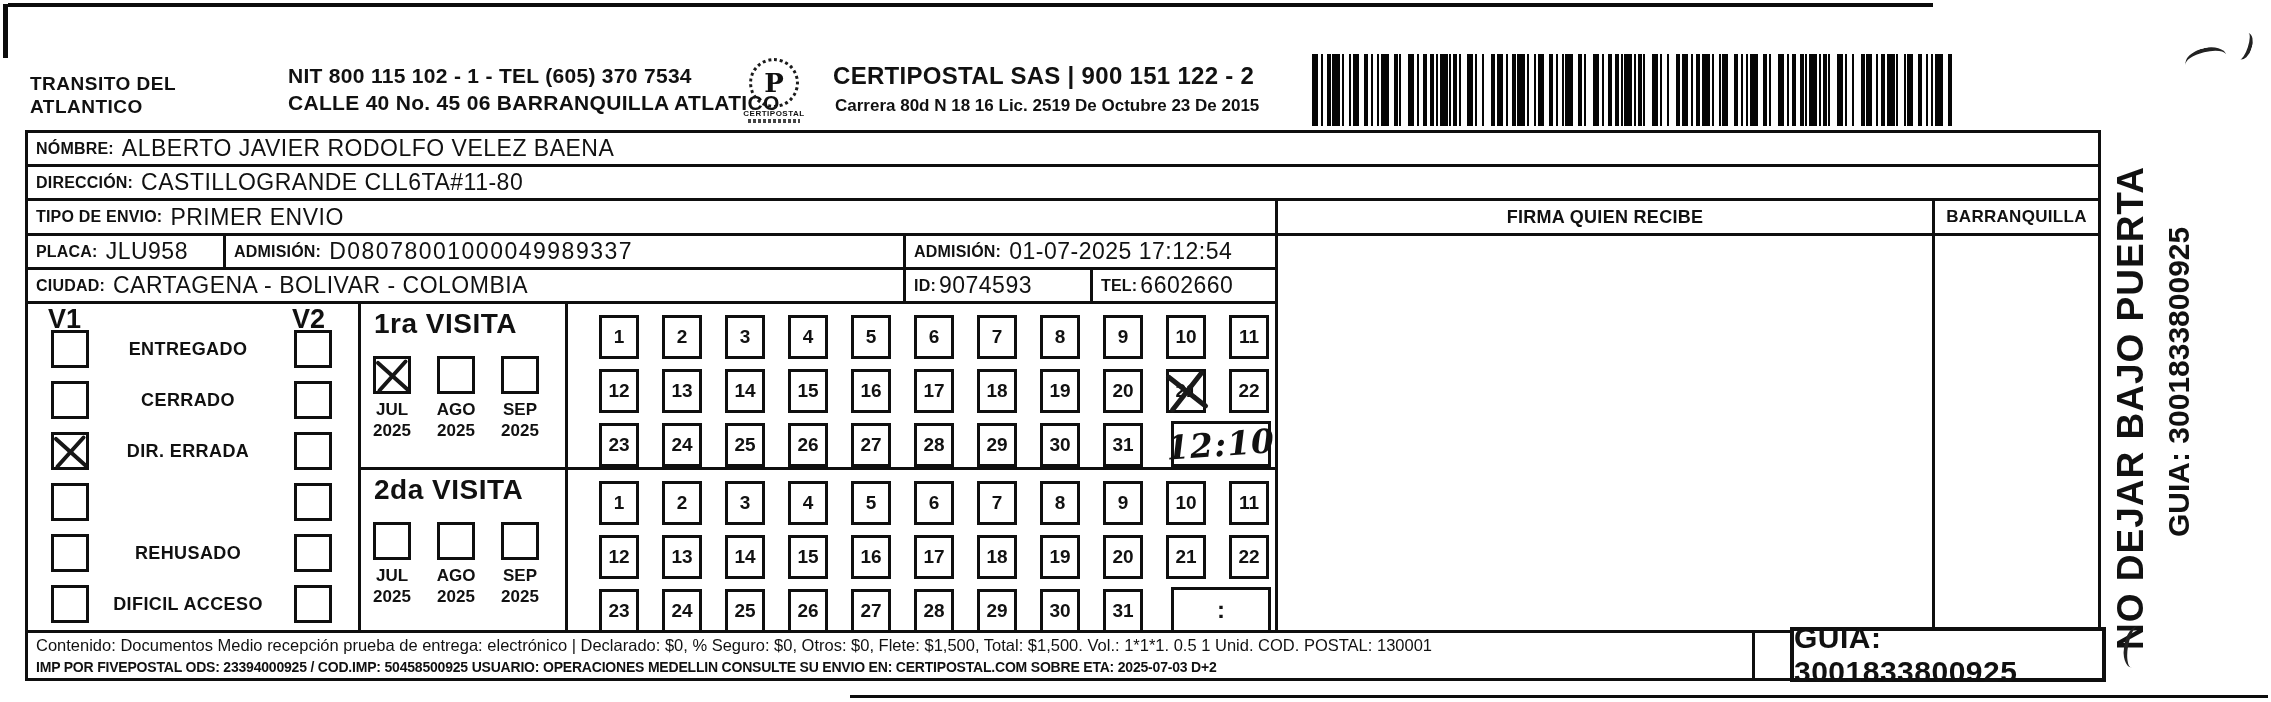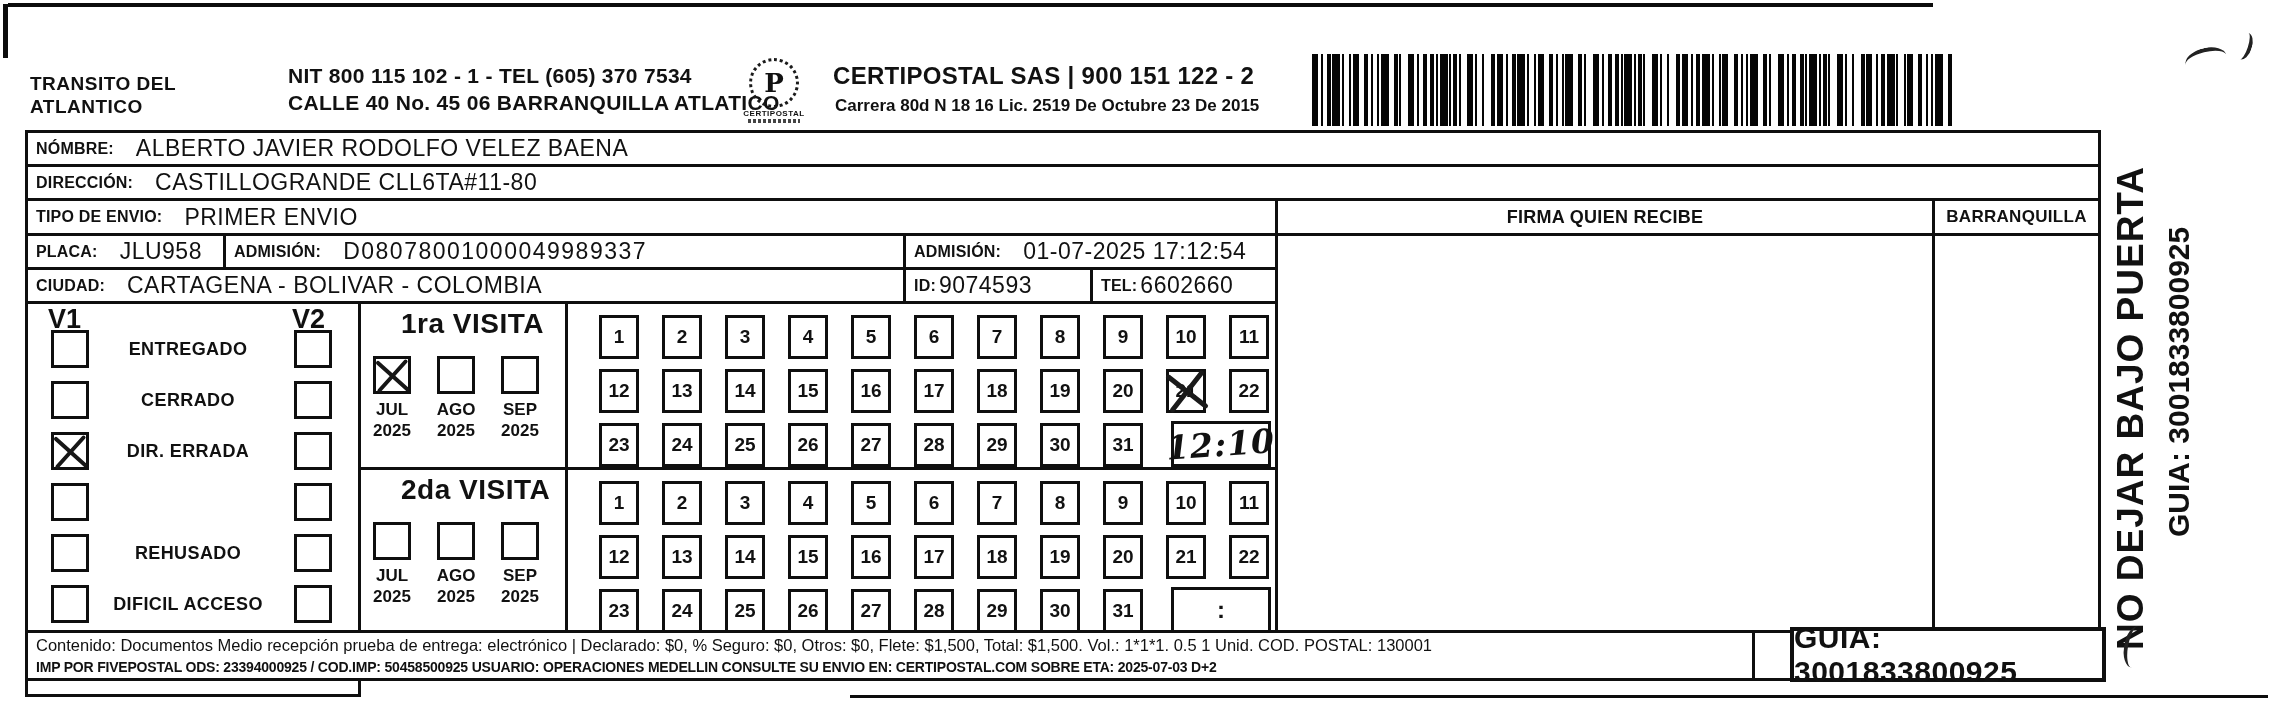--- a/index.html
+++ b/index.html
@@ -13,34 +13,34 @@
   .logo-circle{width:44px;height:44px;margin:0 auto;border:3px dotted #1a1a1a;border-radius:50%;
                display:flex;align-items:center;justify-content:center;font-weight:bold;font-size:26px;
                font-family:"DejaVu Serif",serif;}
   .logo-cap{font-size:8px;font-weight:bold;letter-spacing:.5px;margin-top:1px;}
   .logo-sub{height:4px;width:52px;margin:1px auto 0;background:repeating-linear-gradient(90deg,#444 0 3px,#fff 3px 5px);}
   .operator{position:absolute;left:833px;top:62px;font-size:24px;font-weight:bold;letter-spacing:.3px;}
   .operator2{position:absolute;left:835px;top:96px;font-size:17px;font-weight:bold;}
   .barcode{position:absolute;left:1312px;top:54px;width:644px;height:72px;overflow:hidden;white-space:nowrap;}
   
   .cell{position:absolute;border:3px solid #0f0f0f;box-sizing:border-box;background:#fff;}
-  .field{display:flex;align-items:center;gap:22px;padding-left:8px;overflow:hidden;}
+  .field{display:flex;align-items:center;gap:8px;padding-left:8px;overflow:hidden;}
   .lab{font-weight:bold;font-size:16px;letter-spacing:.2px;white-space:nowrap;}
   .val{font-size:23px;letter-spacing:.5px;white-space:nowrap;}
   .hdr{display:flex;align-items:center;justify-content:center;font-weight:bold;font-size:18px;letter-spacing:.3px;}
   
   .vhead{position:absolute;font-size:27px;font-weight:bold;}
   .check{position:absolute;width:38px;height:38px;border:3px solid #0f0f0f;box-sizing:border-box;background:#fff;}
   .xmark::before,.xmark::after{content:"";position:absolute;left:-5px;right:-6px;top:46%;height:4px;
       background:#161616;border-radius:2px;}
   .xmark::before{transform:rotate(42deg);}
   .xmark::after{transform:rotate(-48deg);}
   .st-lab{position:absolute;width:196px;height:38px;display:flex;align-items:center;justify-content:center;
       font-weight:bold;font-size:18px;letter-spacing:.4px;white-space:nowrap;}
-  .visit-title{position:absolute;left:13px;top:4px;font-size:28px;font-weight:bold;letter-spacing:.5px;margin-left:27px;}
+  .visit-title{position:absolute;left:13px;top:4px;font-size:28px;font-weight:bold;letter-spacing:.5px;}
   .month-lab{position:absolute;width:66px;text-align:center;font-weight:bold;font-size:17px;}
   .day{position:absolute;width:40px;height:44px;border:3px solid #0f0f0f;box-sizing:border-box;
       display:flex;align-items:center;justify-content:center;font-weight:bold;font-size:19px;background:#fff;}
   .crossed::before,.crossed::after{content:"";position:absolute;left:-8px;right:-10px;top:44%;height:5px;
       background:#1a1a1a;border-radius:3px;}
   .crossed::before{transform:rotate(38deg);}
   .crossed::after{transform:rotate(-52deg);}
   .timebox{position:absolute;border:3px solid #0f0f0f;box-sizing:border-box;background:#fff;
       display:flex;align-items:center;justify-content:center;font-weight:bold;font-size:24px;}
   .hand{font-family:"DejaVu Serif",serif;font-style:italic;font-weight:bold;font-size:33px;
@@ -119,21 +119,21 @@
   </div>
   <div class="cell field" style="left:903px;top:267px;width:190px;height:37px;gap:3px;">
     <span class="lab">ID:</span>
     <span class="val">9074593</span>
   </div>
   <div class="cell field" style="left:1090px;top:267px;width:188px;height:37px;gap:3px;">
     <span class="lab">TEL:</span>
     <span class="val">6602660</span>
   </div>
 
-  <div class="cell" id="status-panel" style="left:25px;top:301px;width:336px;height:396px;">
+  <div class="cell" id="status-panel" style="left:25px;top:301px;width:336px;height:332px;">
     <div class="vhead" style="left:20px;top:0px;">V1</div>
     <div class="vhead" style="left:264px;top:0px;">V2</div>
   <div class="check" style="left: 23px; top: 26px;"></div>
       <div class="st-lab" style="left: 62px; top: 26px;">ENTREGADO</div>
       <div class="check" style="left: 266px; top: 26px;"></div>
       <div class="check" style="left: 23px; top: 77px;"></div>
       <div class="st-lab" style="left: 62px; top: 77px;">CERRADO</div>
       <div class="check" style="left: 266px; top: 77px;"></div>
       <div class="check xmark" style="left: 23px; top: 128px;"></div>
       <div class="st-lab" style="left: 62px; top: 128px;">DIR. ERRADA</div>

